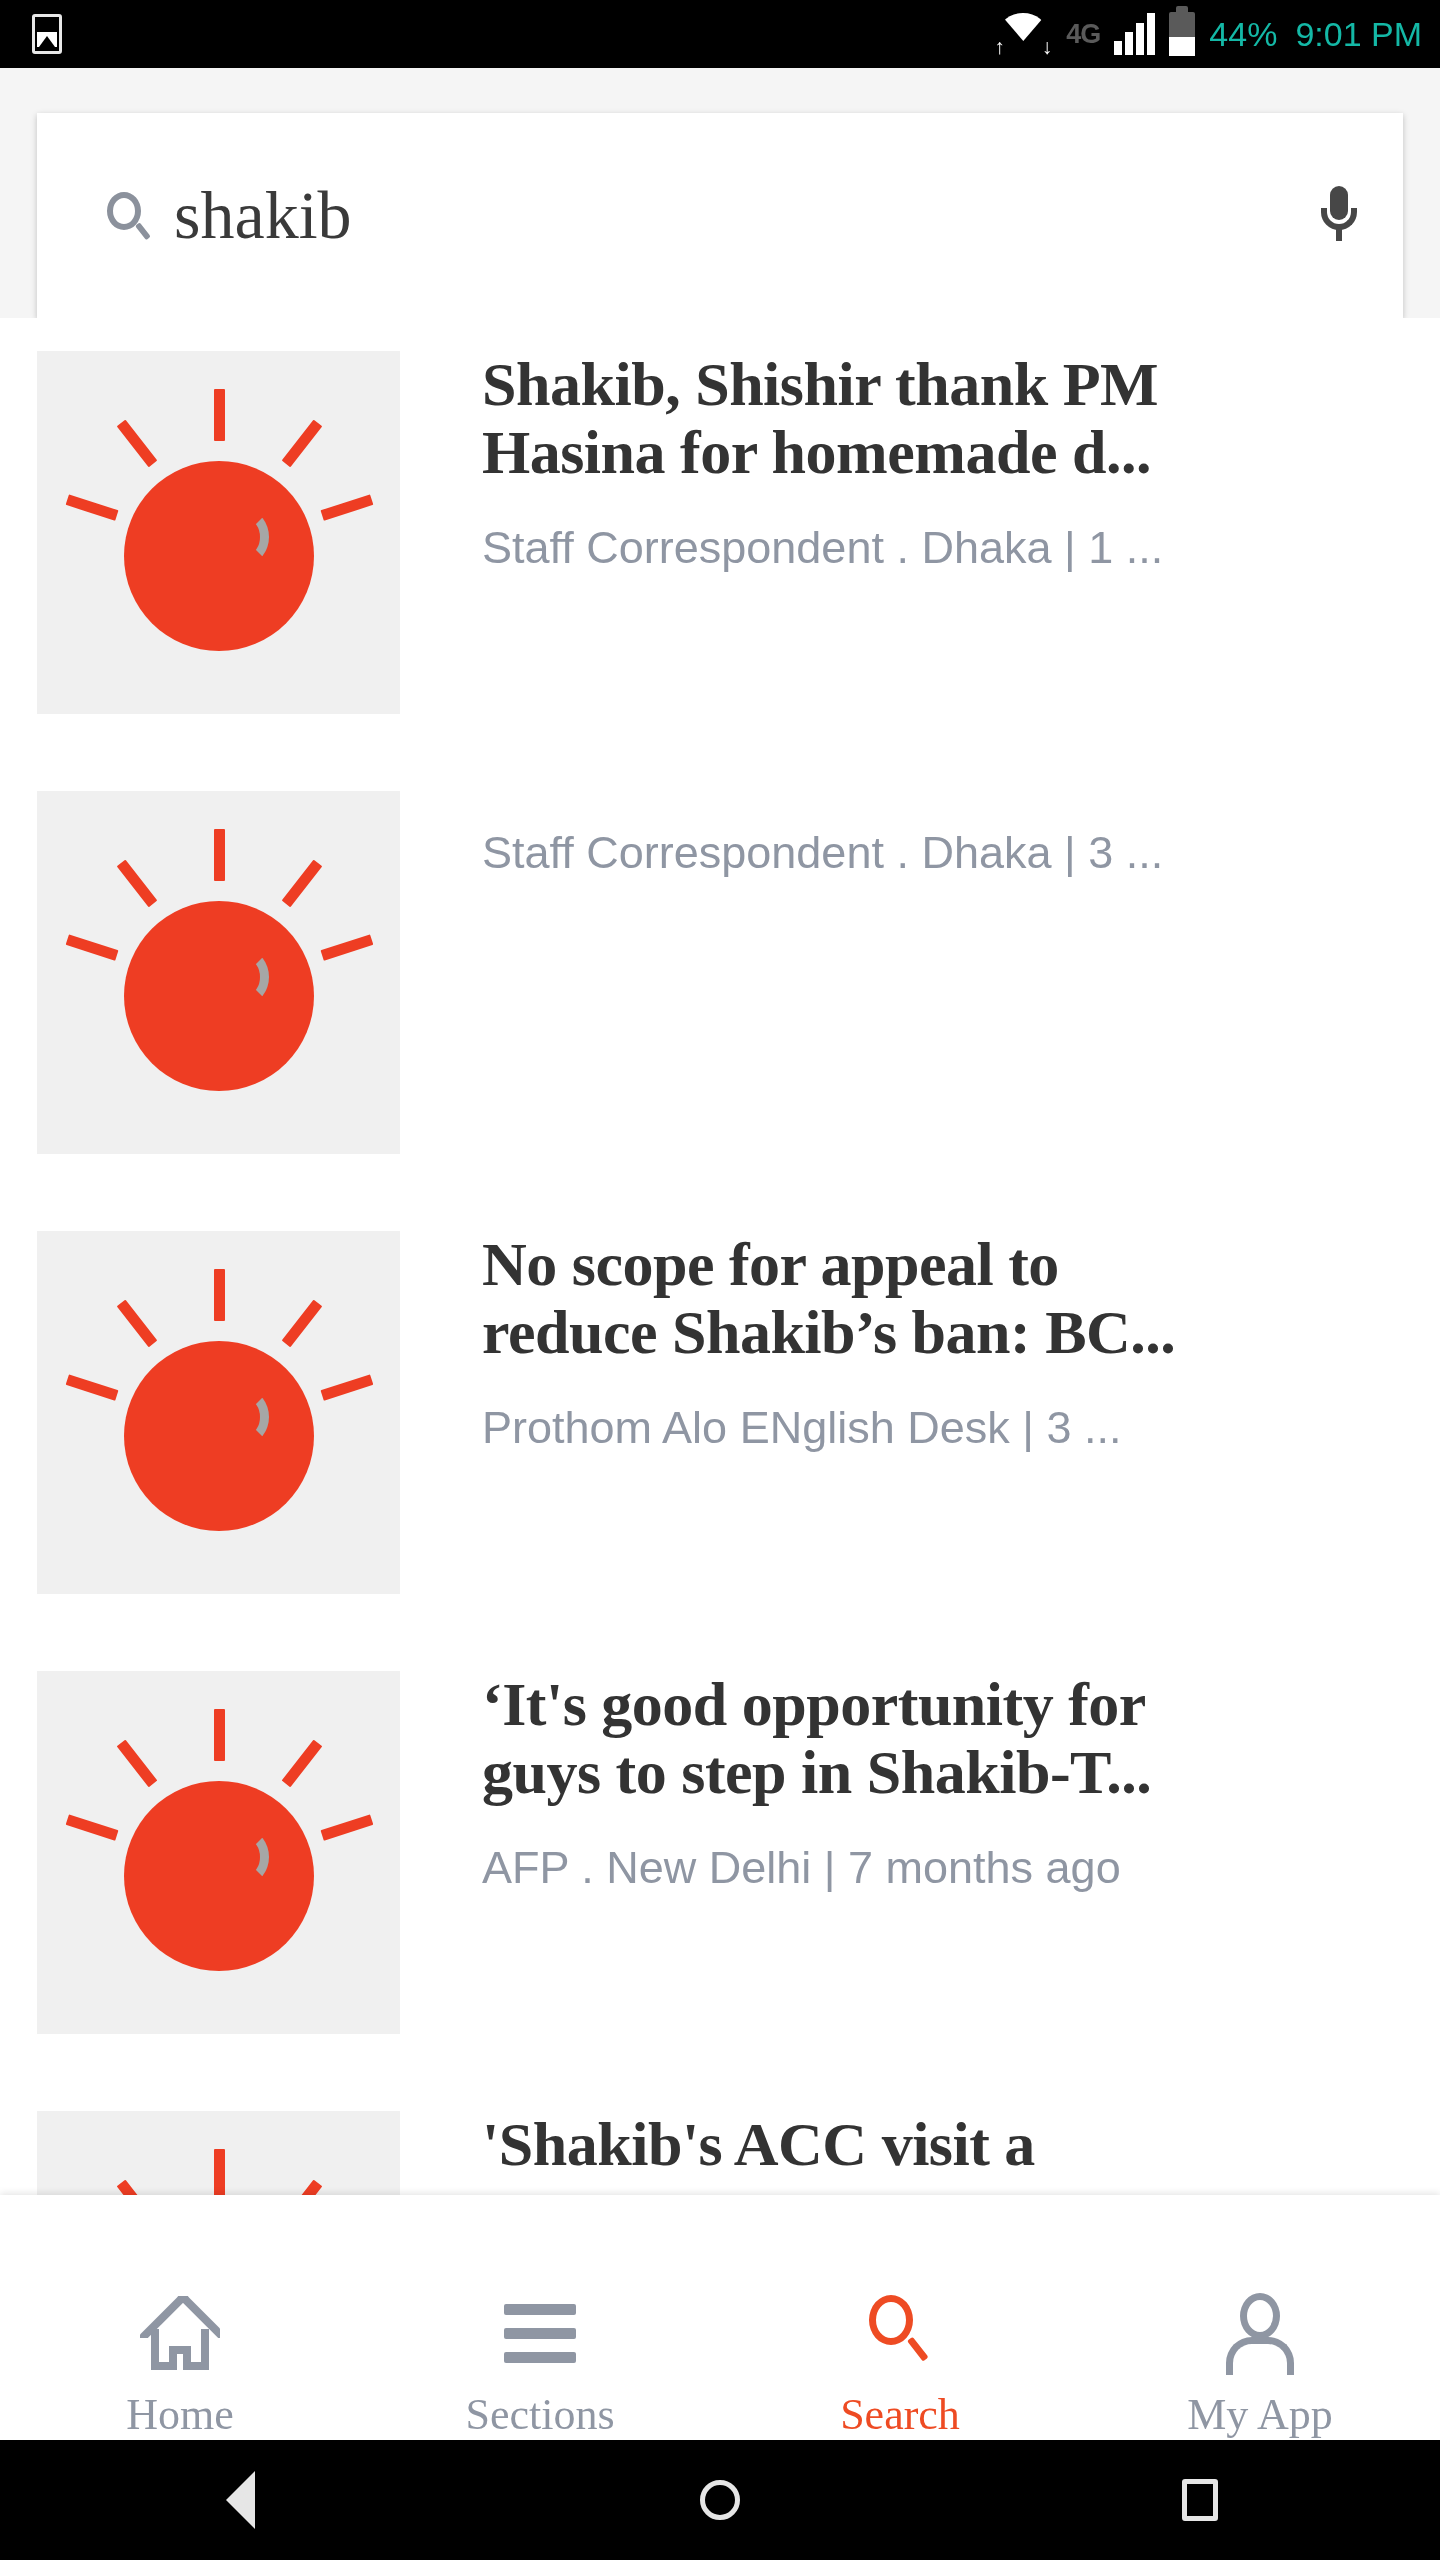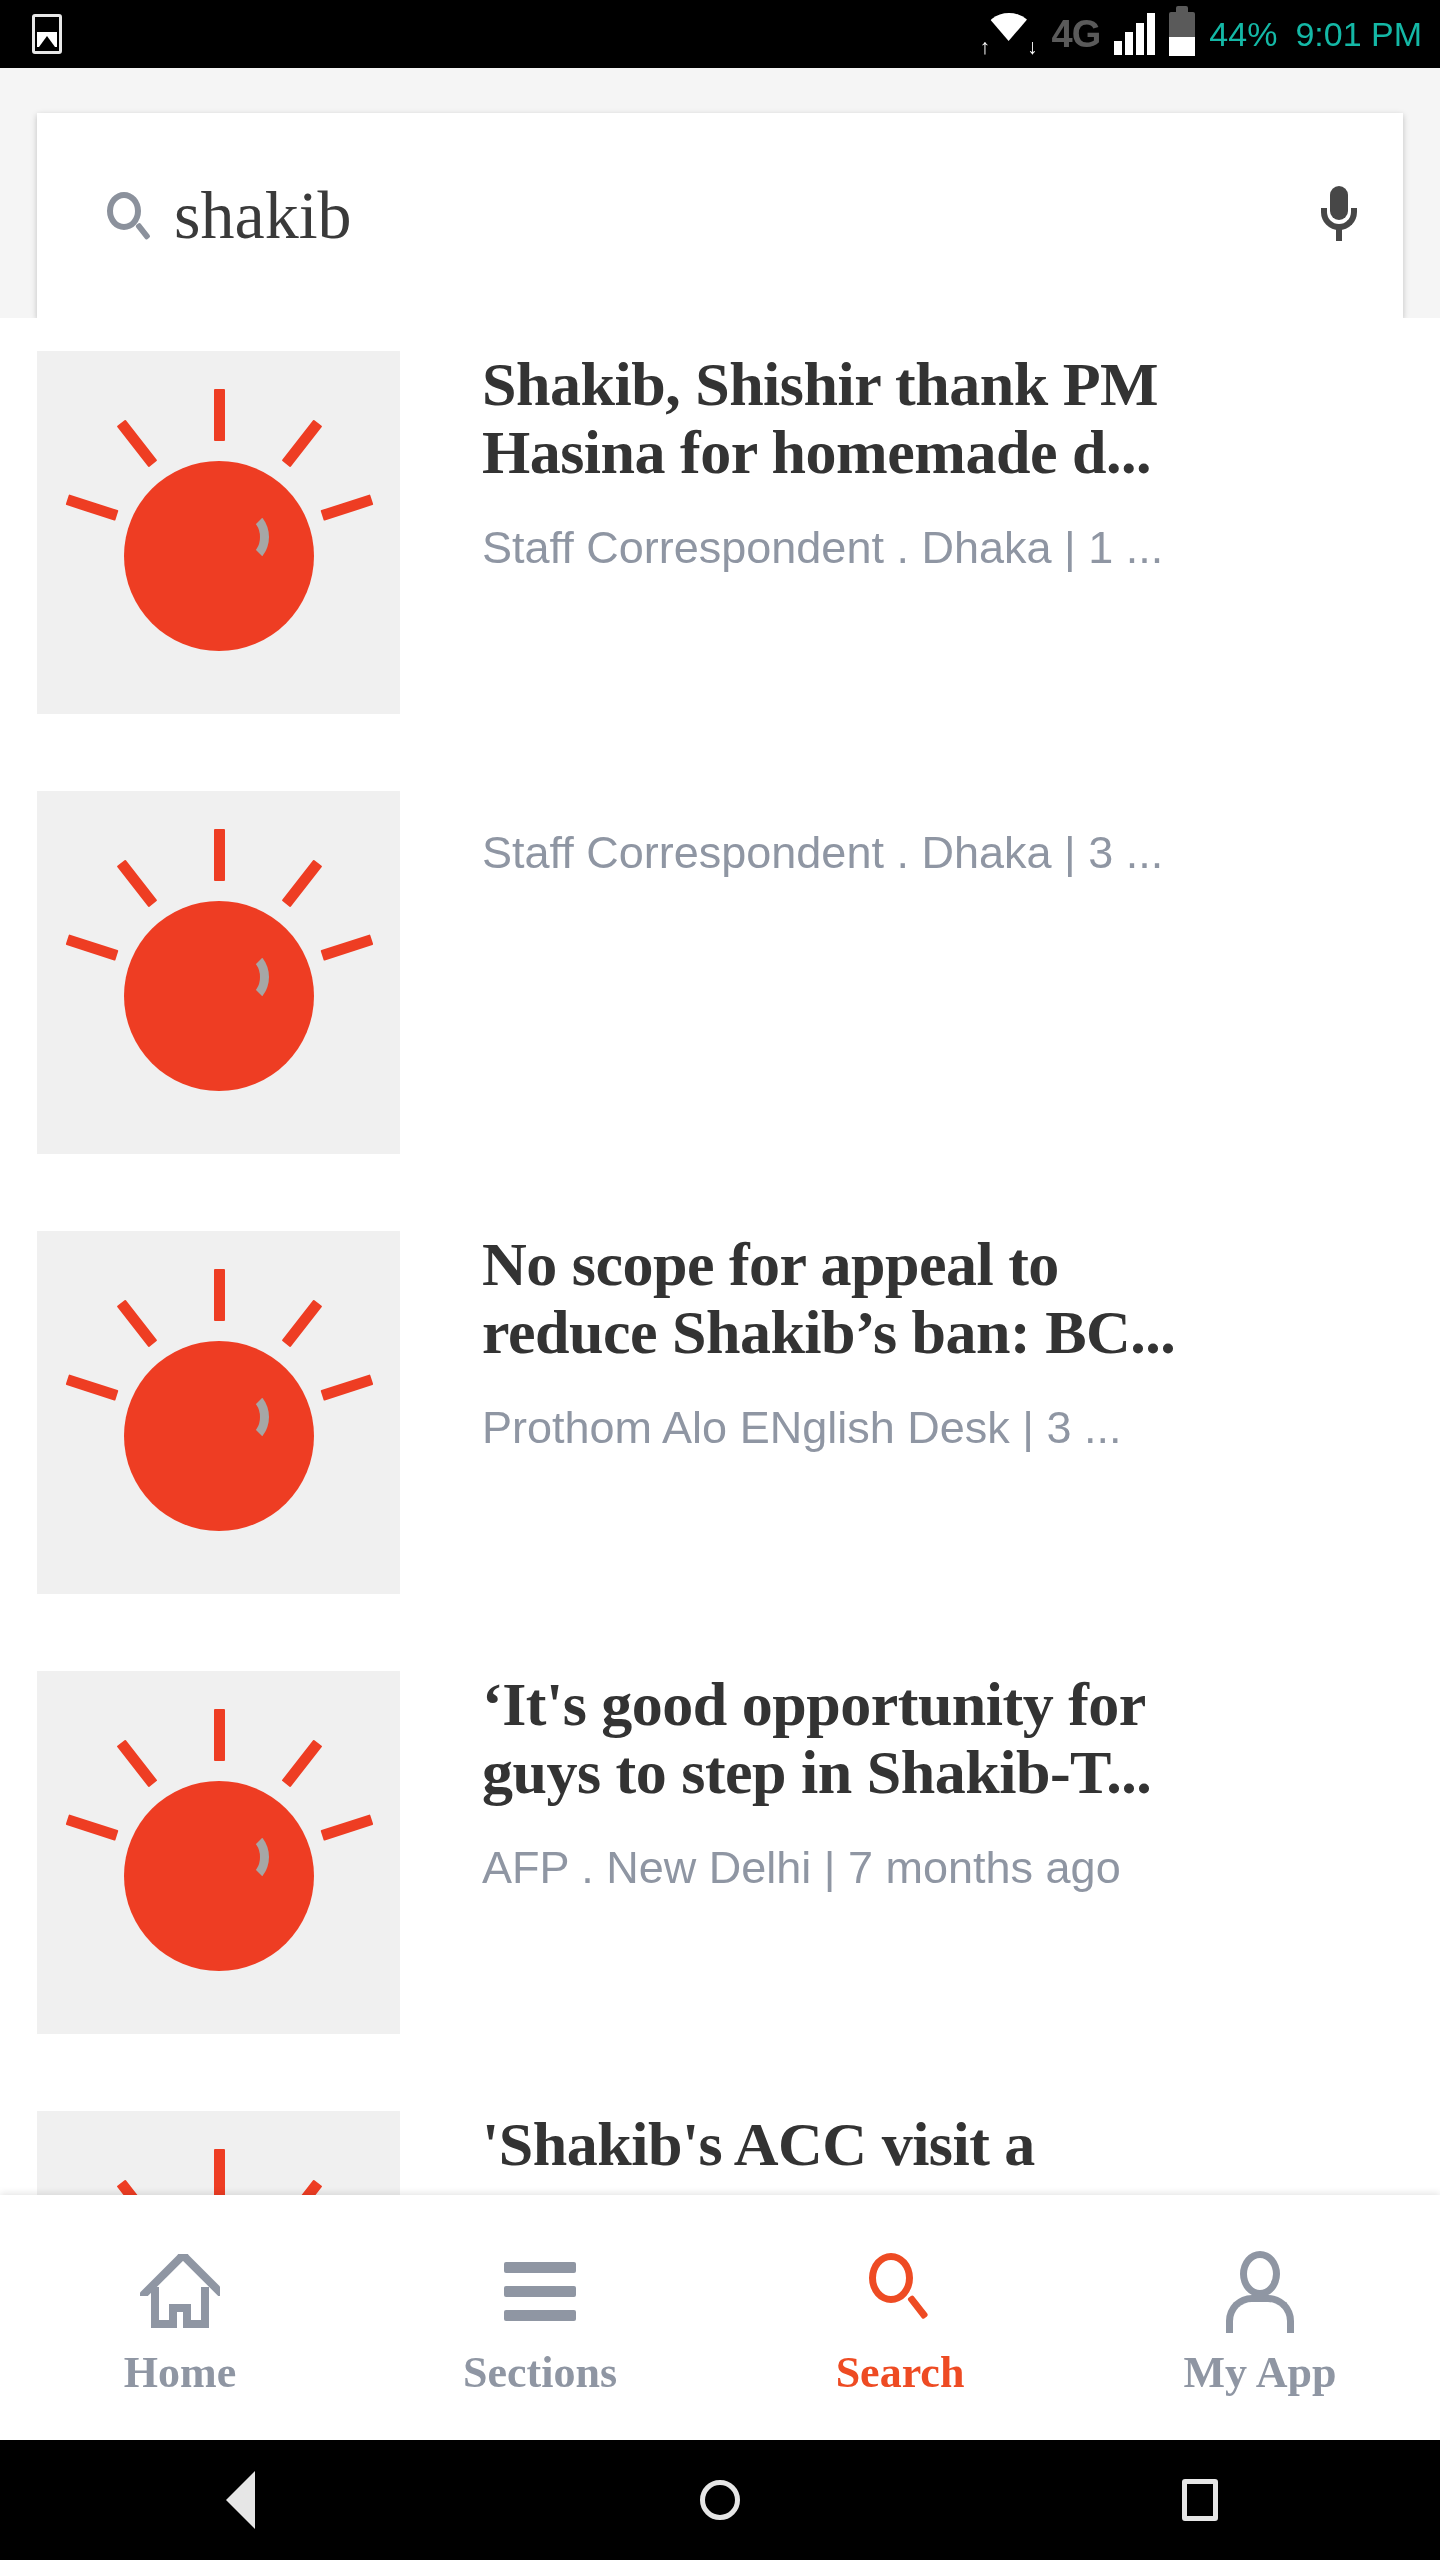--- a/index.html
+++ b/index.html
@@ -63,21 +63,21 @@
   .wifi-icon .ar {
     position: absolute;
     bottom: 0;
     font-size: 21px; line-height: 1;
     color: #fff; font-weight: bold;
   }
   .wifi-icon .up { left: 0; }
   .wifi-icon .dn { right: 0; }
 
   .net-label {
-    font-size: 38px;
+    font-size: 27px;
     font-weight: bold;
     color: #5a5a5a;
     letter-spacing: -1px;
   }
   .signal-bars {
     display: flex;
     align-items: flex-end;
     gap: 3px;
     height: 42px;
   }
@@ -285,23 +285,22 @@
     background: #ffffff;
     display: flex;
     box-shadow: 0 -2px 7px rgba(0,0,0,0.10);
     z-index: 5;
   }
   .tab {
     flex: 1 1 0;
     display: flex;
     flex-direction: column;
     align-items: center;
-    justify-content: center;
+    justify-content: flex-end;
     padding-top: 8px;
-    font-weight: bold;
   }
   .tab-icon {
     height: 92px;
     display: flex;
     align-items: center;
     justify-content: center;
   }
   .tab-label {
     margin-top: 10px;
     font-family: "Liberation Serif", serif;

